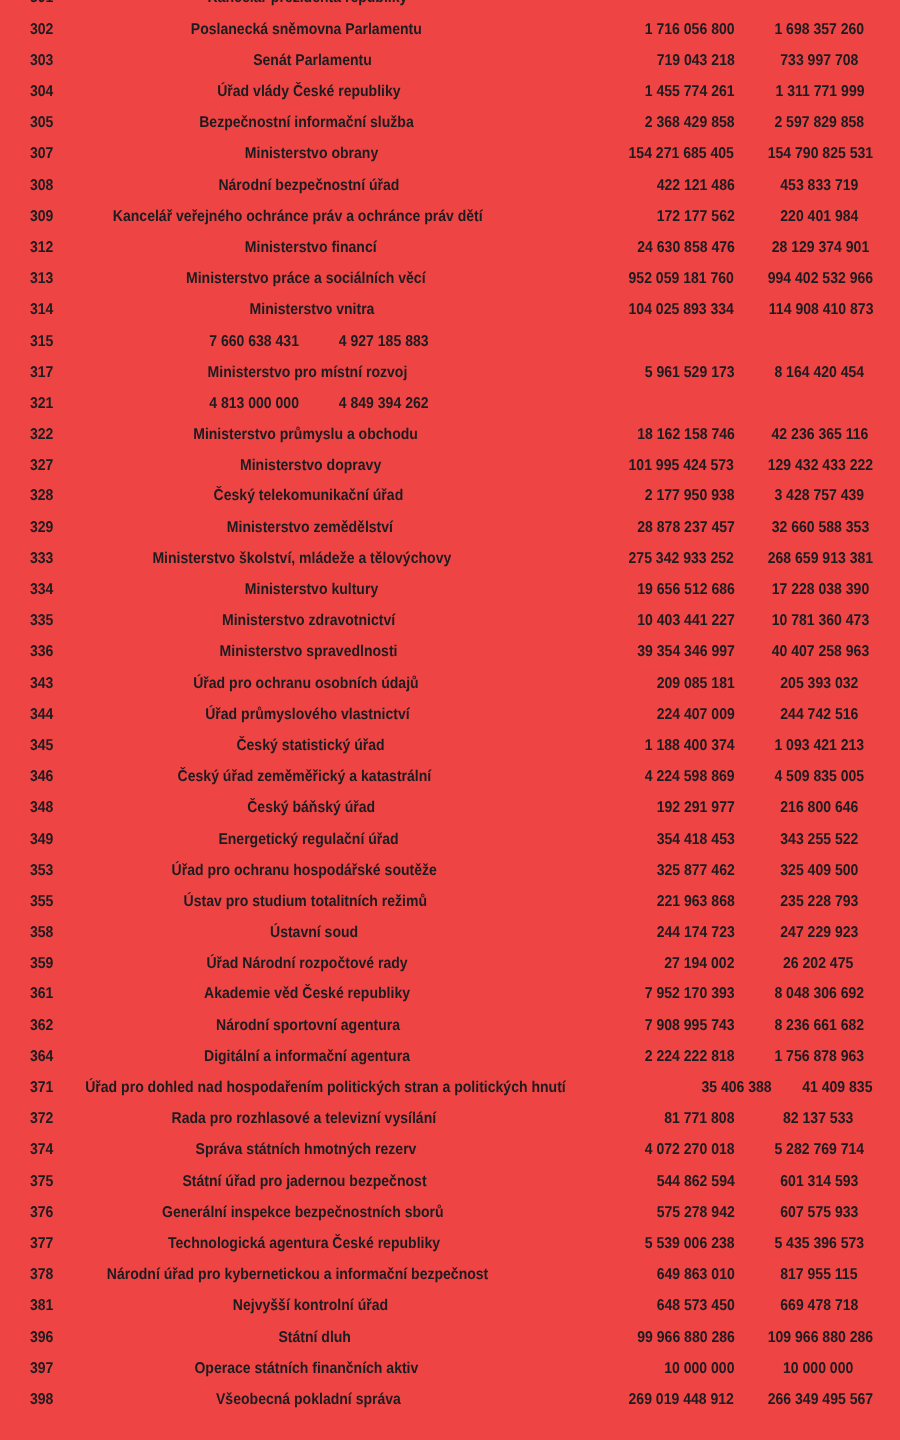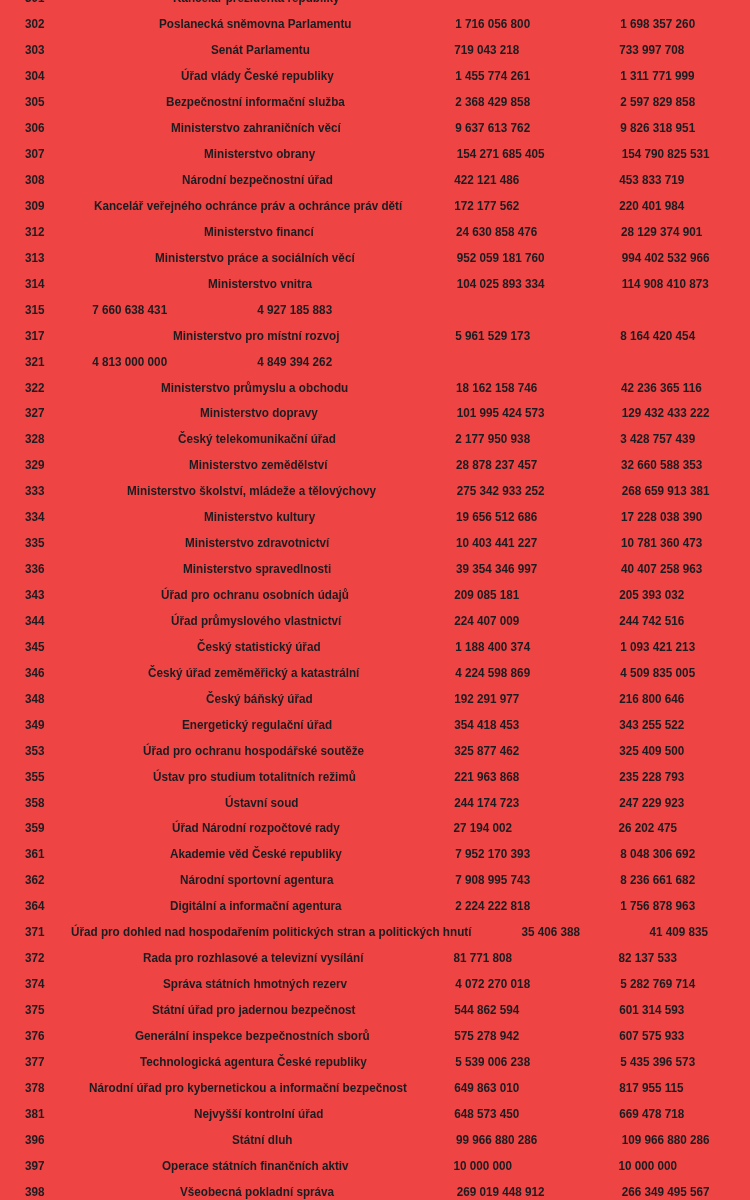--- a/index.html
+++ b/index.html
@@ -38,22 +38,22 @@
     line-height: 13px;
   }
   .cell .t {
     display: inline-block;
     transform: scaleX(0.9);
   }
   .num  { width: 59px;  margin-left: 25px; text-align: left; }
   .num .t { transform-origin: 0 50%; }
   .name { flex: 1; text-align: center; }
   .name .t { transform-origin: 0 50%; }
-  .v1   { width: 165px; }
-  .v2   { width: 134px; margin-right: 4px; text-align: left; }
+  .v1   { width: 165px; text-align: right; }
+  .v2   { width: 134px; margin-right: 4px; text-align: center; }
   .v1 .t, .v2 .t { transform-origin: 100% 50%; }
 </style>
 </head>
 <body>
 
 <div class="page">
   <div class="budget-table" id="budget-table">
   <div class="row">
     <span class="cell num"><span class="t">301</span></span>
     <span class="cell name"><span class="t">Kancelář prezidenta republiky</span></span>
@@ -82,26 +82,20 @@
     <span class="cell v2"><span class="t">1 311 771 999</span></span>
   </div>
 
   <div class="row">
     <span class="cell num"><span class="t">305</span></span>
     <span class="cell name"><span class="t">Bezpečnostní informační služba</span></span>
     <span class="cell v1"><span class="t">2 368 429 858</span></span>
     <span class="cell v2"><span class="t">2 597 829 858</span></span>
   </div>
 
-  <div class="row">
-    <span class="cell num"><span class="t">306</span></span>
-    <span class="cell name"><span class="t">Ministerstvo zahraničních věcí</span></span>
-    <span class="cell v1"><span class="t">9 637 613 762</span></span>
-    <span class="cell v2"><span class="t">9 826 318 951</span></span>
-  </div>
 
   <div class="row">
     <span class="cell num"><span class="t">307</span></span>
     <span class="cell name"><span class="t">Ministerstvo obrany</span></span>
     <span class="cell v1"><span class="t">154 271 685 405</span></span>
     <span class="cell v2"><span class="t">154 790 825 531</span></span>
   </div>
 
   <div class="row">
     <span class="cell num"><span class="t">308</span></span>

